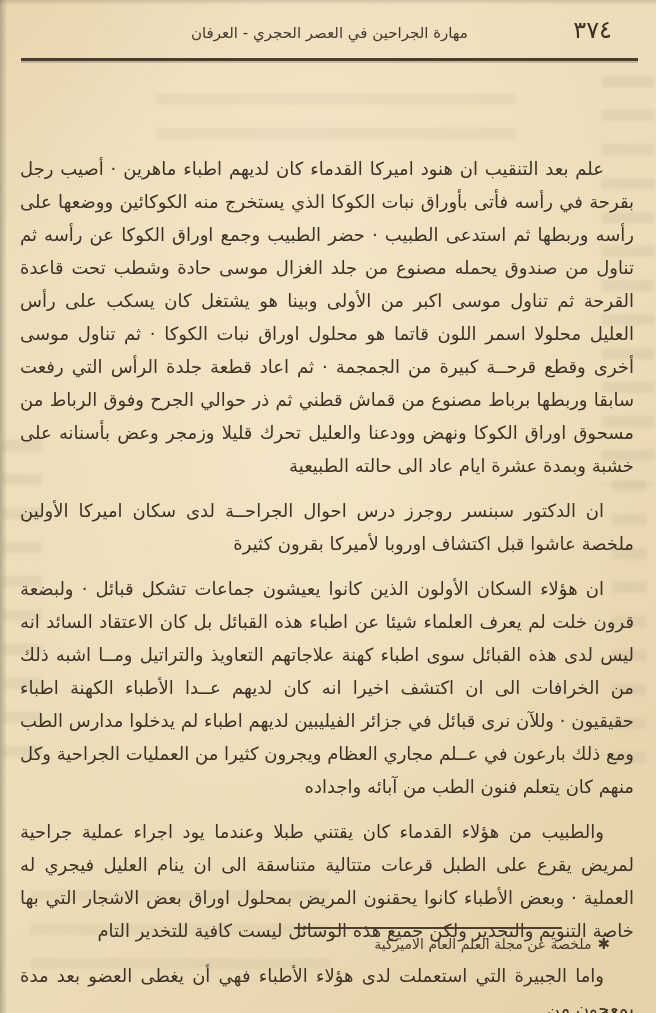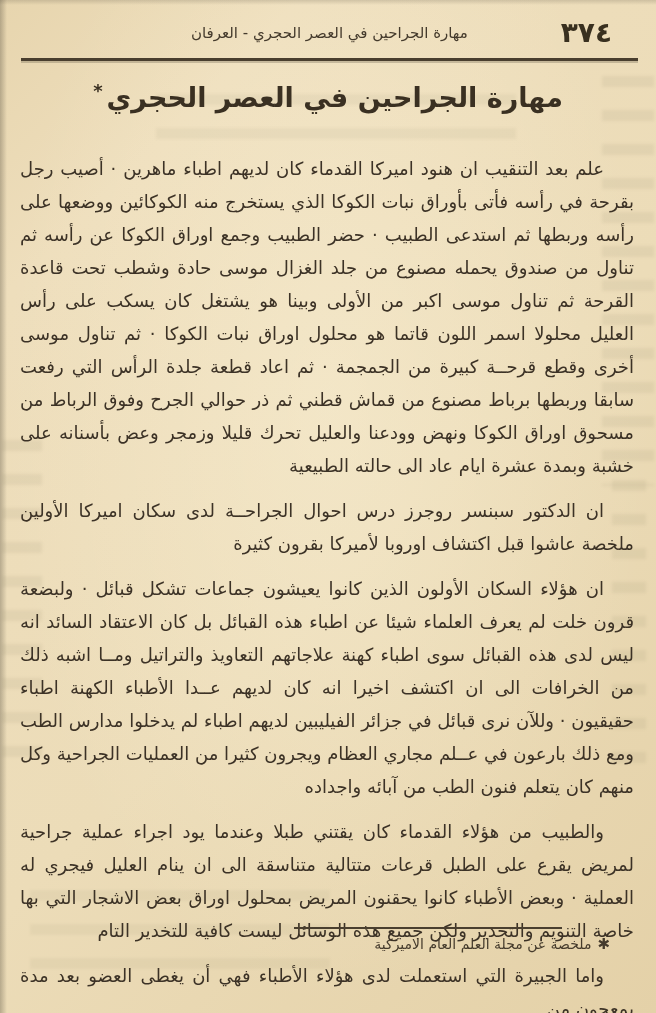--- a/index.html
+++ b/index.html
@@ -31,21 +31,21 @@
   .bleed.b2{left:2px;top:430px;width:40px;height:330px;}
   .bleed.b3{right:10px;top:470px;width:34px;height:300px;}
   .bleed.b4{left:30px;top:880px;width:300px;height:110px;opacity:.35;}
   .bleed.b5{right:140px;top:84px;width:360px;height:58px;opacity:.4;}
 
   .page-header{
     position:absolute;top:14px;right:18px;left:21px;height:42px;
   }
   .page-num{
     position:absolute;left:24px;top:2px; 
-    font-size:28px;font-weight:bold;letter-spacing:1px;color:#39301f;
+    font-size:24px;font-weight:normal;letter-spacing:1px;color:#39301f;
   }
   
   .page-num{left:auto;right:26px;}
   .running-title{
     position:absolute;right:170px;left:170px;top:10px;
     text-align:left;font-size:15px;color:#443a2c;white-space:nowrap;
   }
   .header-rule{
     position:absolute;top:58px;right:18px;left:21px;height:3px;
     background:#493e2e;border:none;margin:0;
@@ -97,21 +97,20 @@
   <div class="bleed b4"></div>
   <div class="bleed b5"></div>
 
   <header class="page-header">
     <span class="page-num">٣٧٤</span>
     <span class="running-title">مهارة الجراحين في العصر الحجري - العرفان</span>
   </header>
 
   <div class="header-rule"></div>
 
-  <h1 class="article-title"><span>مهارة الجراحين في العصر الحجري</span><span class="tmark">*</span></h1>
 
   <main class="body-text">
     <p>علم بعد التنقيب ان هنود اميركا القدماء كان لديهم اطباء ماهرين · أصيب رجل بقرحة في رأسه فأتى بأوراق نبات الكوكا الذي يستخرج منه الكوكائين ووضعها على رأسه وربطها ثم استدعى الطبيب · حضر الطبيب وجمع اوراق الكوكا عن رأسه ثم تناول من صندوق يحمله مصنوع من جلد الغزال موسى حادة وشطب تحت قاعدة القرحة ثم تناول موسى اكبر من الأولى وبينا هو يشتغل كان يسكب على رأس العليل محلولا اسمر اللون قاتما هو محلول اوراق نبات الكوكا · ثم تناول موسى أخرى وقطع قرحــة كبيرة من الجمجمة · ثم اعاد قطعة جلدة الرأس التي رفعت سابقا وربطها برباط مصنوع من قماش قطني ثم ذر حوالي الجرح وفوق الرباط من مسحوق اوراق الكوكا ونهض وودعنا والعليل تحرك قليلا وزمجر وعض بأسنانه على خشبة وبمدة عشرة ايام عاد الى حالته الطبيعية</p>
     <p>ان الدكتور سبنسر روجرز درس احوال الجراحــة لدى سكان اميركا الأولين ملخصة عاشوا قبل اكتشاف اوروبا لأميركا بقرون كثيرة</p>
     <p>ان هؤلاء السكان الأولون الذين كانوا يعيشون جماعات تشكل قبائل · ولبضعة قرون خلت لم يعرف العلماء شيئا عن اطباء هذه القبائل بل كان الاعتقاد السائد انه ليس لدى هذه القبائل سوى اطباء كهنة علاجاتهم التعاويذ والتراتيل ومــا اشبه ذلك من الخرافات الى ان اكتشف اخيرا انه كان لديهم عــدا الأطباء الكهنة اطباء حقيقيون · وللآن نرى قبائل في جزائر الفيليبين لديهم اطباء لم يدخلوا مدارس الطب ومع ذلك بارعون في عــلم مجاري العظام ويجرون كثيرا من العمليات الجراحية وكل منهم كان يتعلم فنون الطب من آبائه واجداده</p>
     <p>والطبيب من هؤلاء القدماء كان يقتني طبلا وعندما يود اجراء عملية جراحية لمريض يقرع على الطبل قرعات متتالية متناسقة الى ان ينام العليل فيجري له العملية · وبعض الأطباء كانوا يحقنون المريض بمحلول اوراق بعض الاشجار التي بها خاصة التنويم والتخدير ولكن جميع هذه الوسائل ليست كافية للتخدير التام</p>
     <p>واما الجبيرة التي استعملت لدى هؤلاء الأطباء فهي أن يغطى العضو بعد مدة بمعجون من</p>
   </main>
 
   <footer class="footnote-area">

